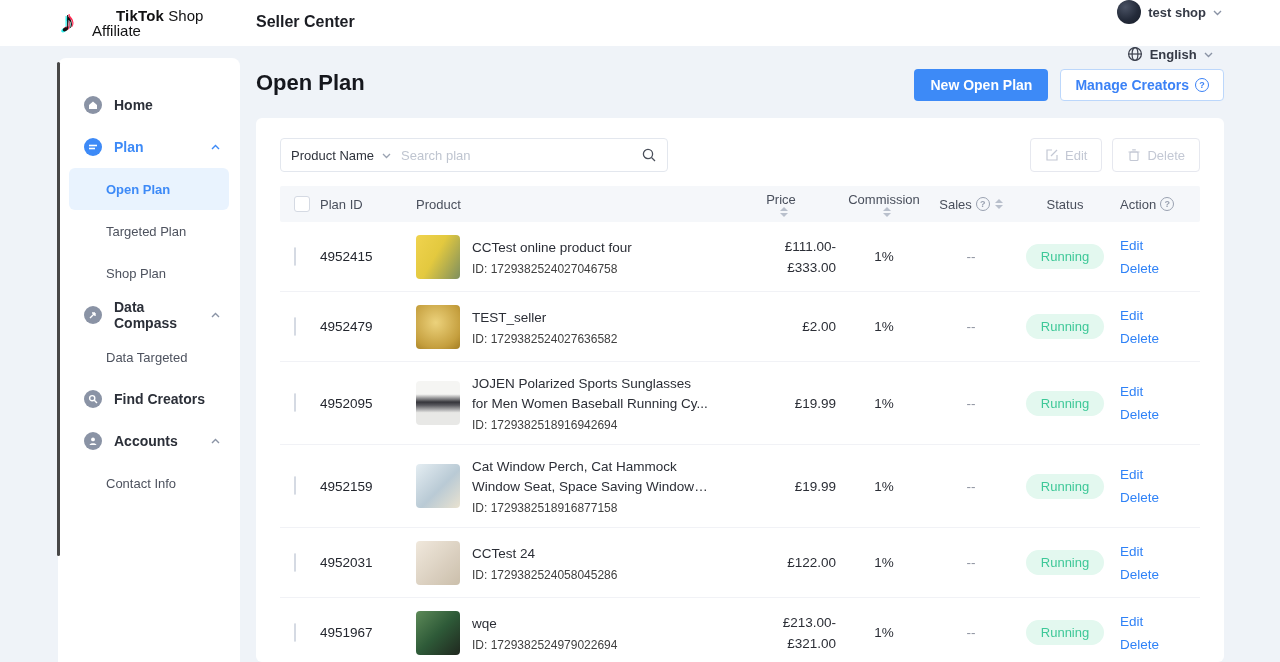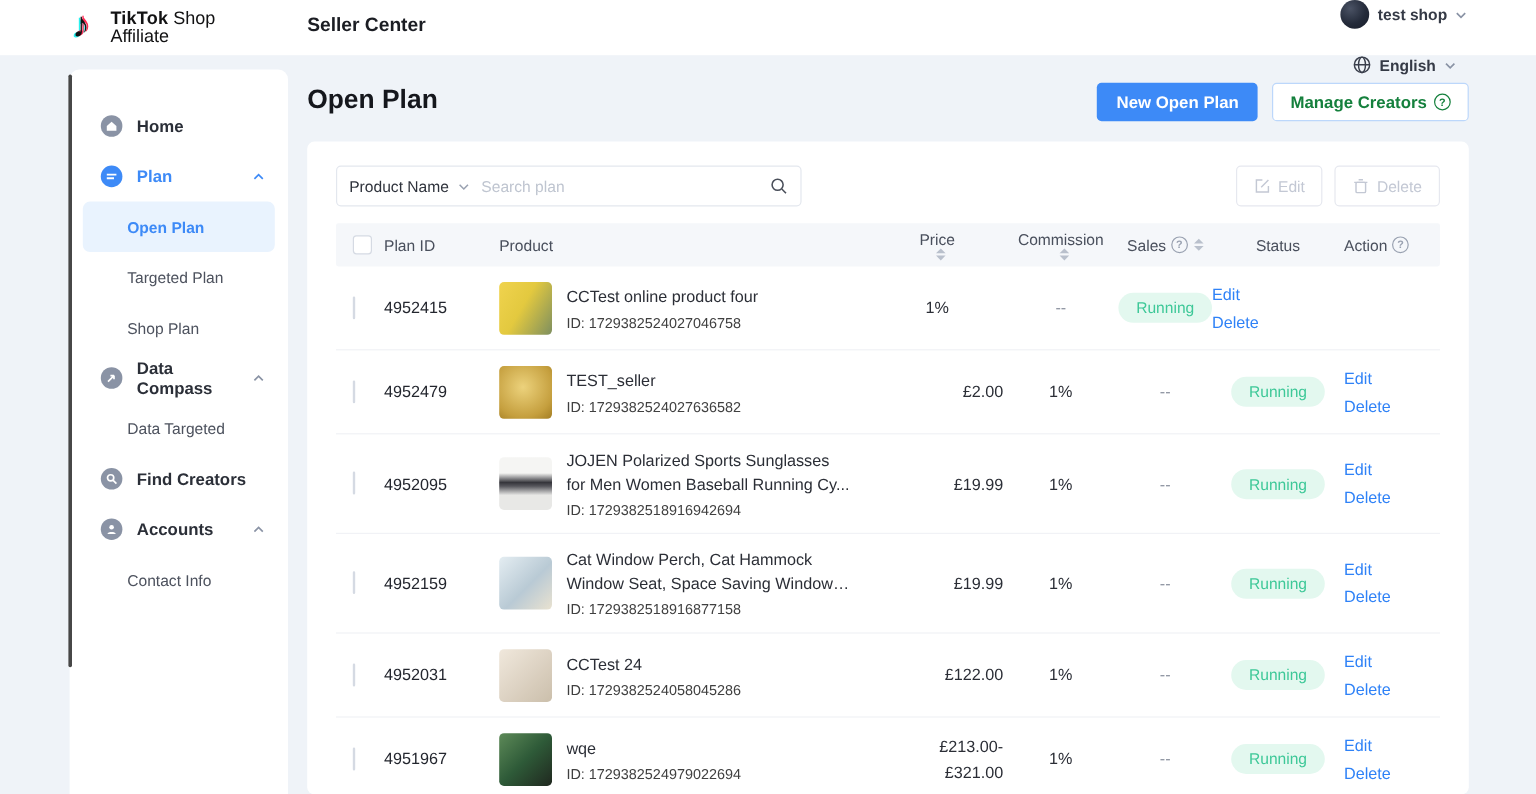--- a/index.html
+++ b/index.html
@@ -9,21 +9,21 @@
   
   .topbar { position:absolute; left:0; top:0; width:1280px; height:46px; background:#fff; z-index:5; }
   .logo { position:absolute; left:60px; top:6px; display:flex; align-items:flex-start; gap:6px; }
   .note-wrap { position:relative; width:26px; height:32px; margin-top:1px; }
   .note { position:absolute; font-size:30px; font-weight:bold; line-height:30px; }
   .note.cyan { color:#2af0ee; left:-1.5px; top:1px; }
   .note.red { color:#ff2c55; left:1.5px; top:-1px; }
   .note.black { color:#121213; left:0; top:0; }
   .logo-text { line-height:15px; padding-top:2px; }
   .logo-l1 { font-size:15px; color:#121213; }
-  .logo-l1 b { font-weight:bold; letter-spacing:.2px; }
+  .logo-l1 b { font-weight:bold; letter-spacing:.2px;margin-left:24px; }
   .logo-l2 { font-size:15px; color:#121213; }
   .topbar-title { position:absolute; left:256px; top:13px; font-size:16px; font-weight:bold; color:#1b1d23; }
   .topbar-right { position:absolute; right:58px; top:0; height:46px; display:flex; align-items:center; gap:22px;flex-direction:column; }
   .shop-switch, .lang-switch { display:flex; align-items:center; gap:7px; cursor:pointer; }
   .avatar { width:24px; height:24px; border-radius:50%;
             background:radial-gradient(circle at 35% 30%, #4a5264 0%, #242b3a 55%, #171c28 100%); }
   .topbar-right .lbl { font-size:13px; font-weight:bold; color:#353a46; }
   .chev { width:9px; height:9px; display:inline-block; }
   .chev svg { display:block; }
 
@@ -44,21 +44,21 @@
   .sb-sub.active { background:#e9f3fe; border-radius:6px; margin:0 11px; padding-left:37px;
                    color:#3d8af7; font-weight:bold; }
 
   
   .main { position:absolute; left:256px; top:58px; width:968px; }
   .page-head { height:60px; display:flex; align-items:flex-start; justify-content:space-between; }
   .page-title { font-size:22px; font-weight:bold; color:#15171d; padding-top:12px; }
   .head-btns { display:flex; gap:12px; padding-top:11px;margin-left:40px; }
   .btn-primary { height:32px; padding:0 16px; background:#3d8af7; color:#fff; font-size:14px;
                  font-weight:bold; border:none; border-radius:4px; cursor:pointer; font-family:inherit; }
-  .btn-outline { height:32px; padding:0 14px; background:#fff; color:#15803d; font-size:14px;
+  .btn-outline { height:32px; padding:0 14px; background:#fff; color:#3b82f6; font-size:14px;
                  font-weight:bold; border:1px solid #bcd7fb; border-radius:4px; cursor:pointer;
                  display:flex; align-items:center; gap:6px; font-family:inherit; }
   .qmark { width:14px; height:14px; border:1px solid currentColor; border-radius:50%; font-size:9px;
            display:inline-flex; align-items:center; justify-content:center; font-weight:bold; }
 
   .card { background:#fff; border-radius:6px; width:968px; height:544px; padding:20px 24px; overflow:hidden; }
   .toolbar { display:flex; justify-content:space-between; align-items:flex-end; }
   .search-group { width:388px; height:34px; border:1px solid #e3e7ee; border-radius:4px;
                   display:flex; align-items:center; padding:0 10px; }
   .filter-sel { display:flex; align-items:center; gap:8px; cursor:pointer; flex:none; }
@@ -329,20 +329,24 @@
   <div class="tr row">
     <div><span class="cb"></span></div>
     <div class="plan-id">4952415</div>
     <div class="prod">
       <div class="thumb img-pikachu"></div>
       <div class="prod-text">
         <div class="prod-name">CCTest online product four</div>
         <div class="prod-id">ID: 1729382524027046758</div>
       </div>
     </div>
+    <div class="price">
+      <span>£111.00-</span>
+      <span>£333.00</span>
+    </div>
     <div class="commission">1%</div>
     <div class="sales">--</div>
     <div class="status">
               <span class="pill">Running</span>
             </div>
     <div class="actions">
       <span class="link">Edit</span>
       <span class="link">Delete</span>
     </div>
   </div>

